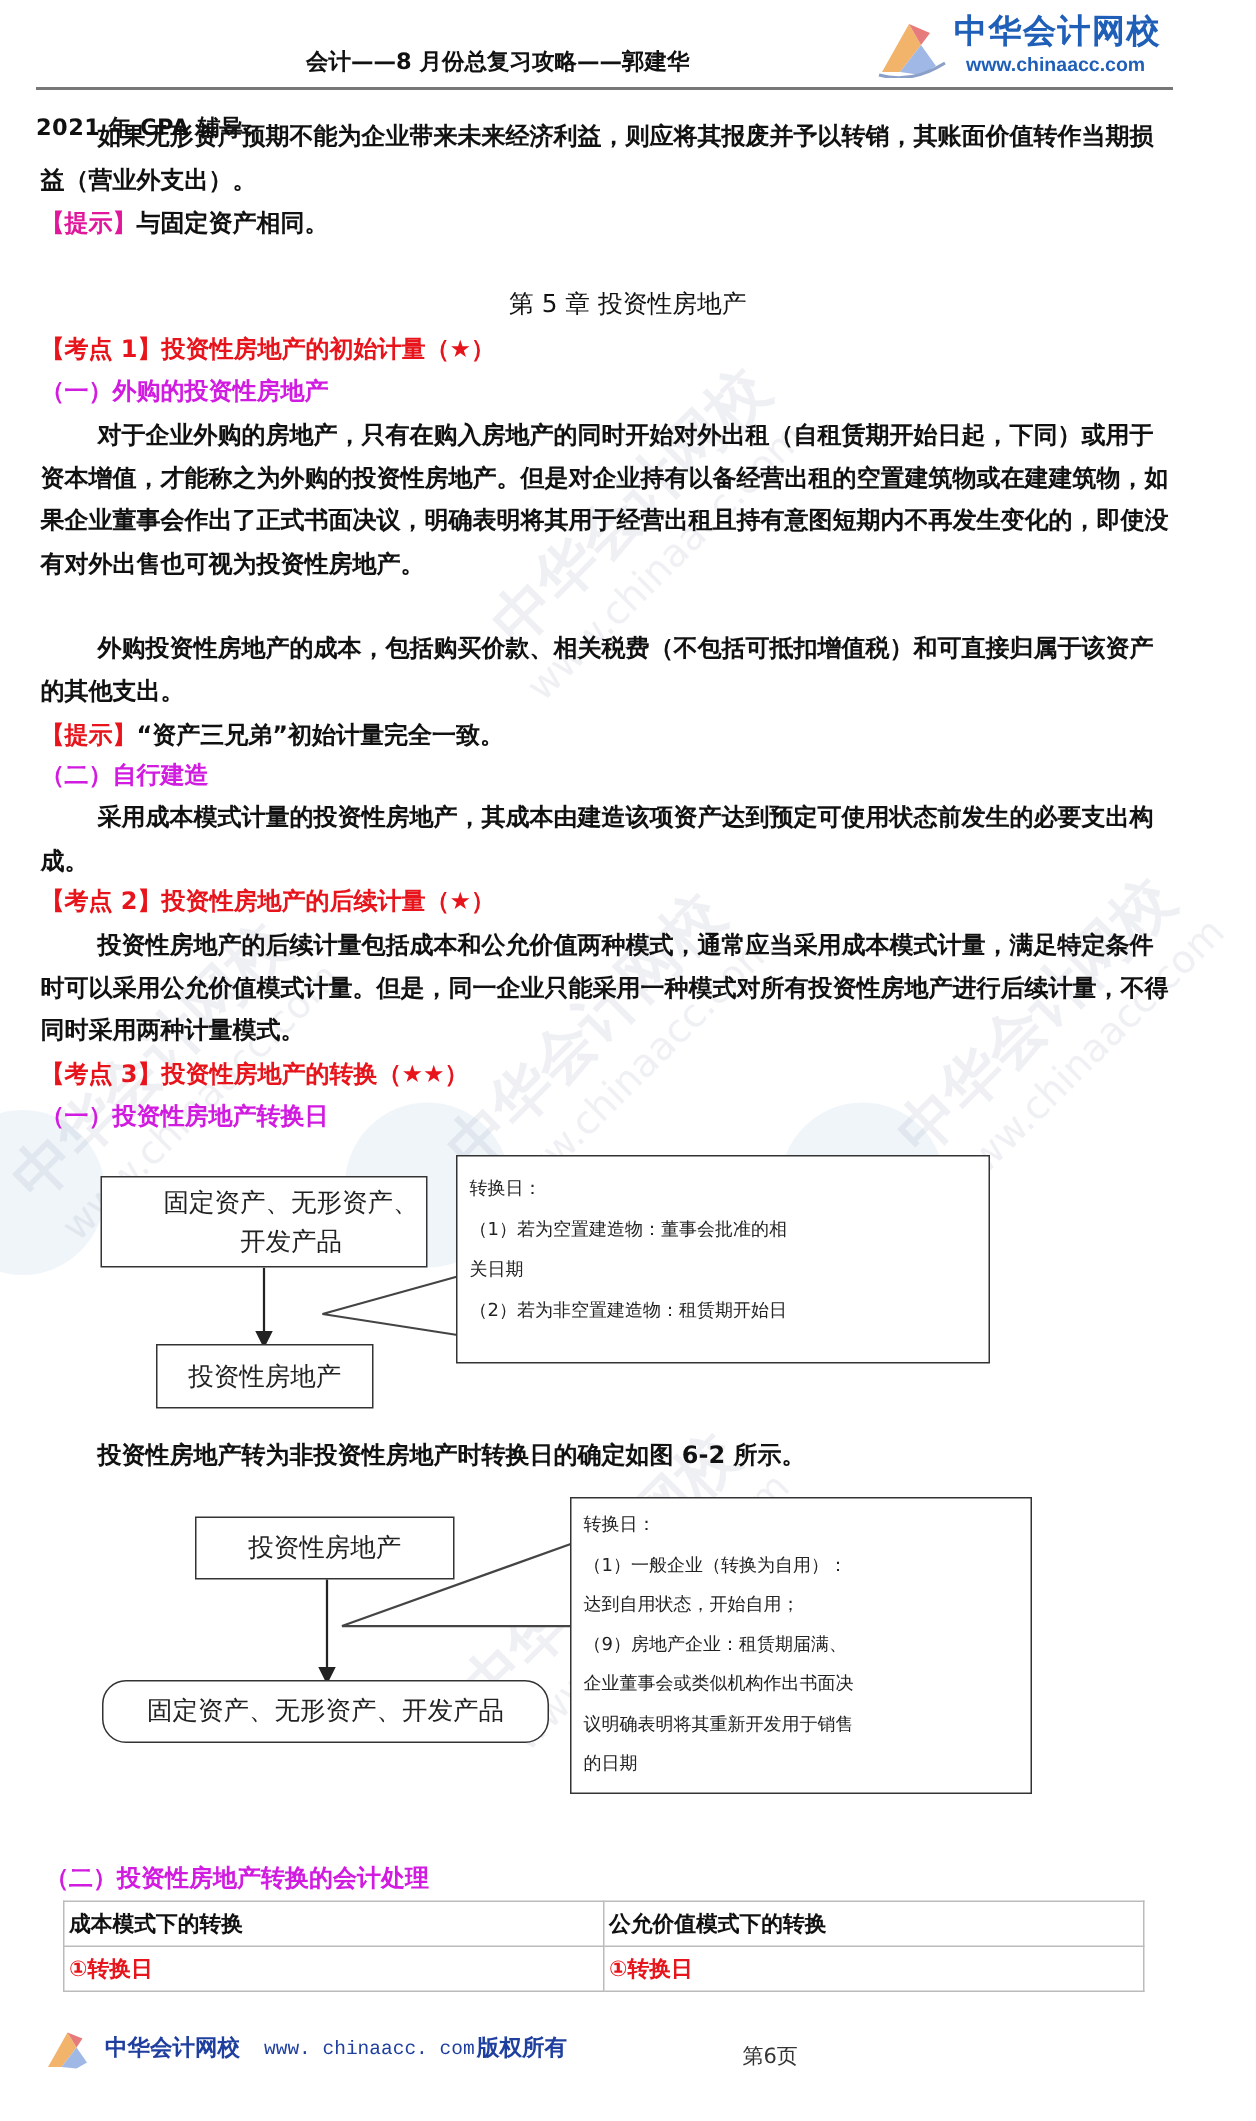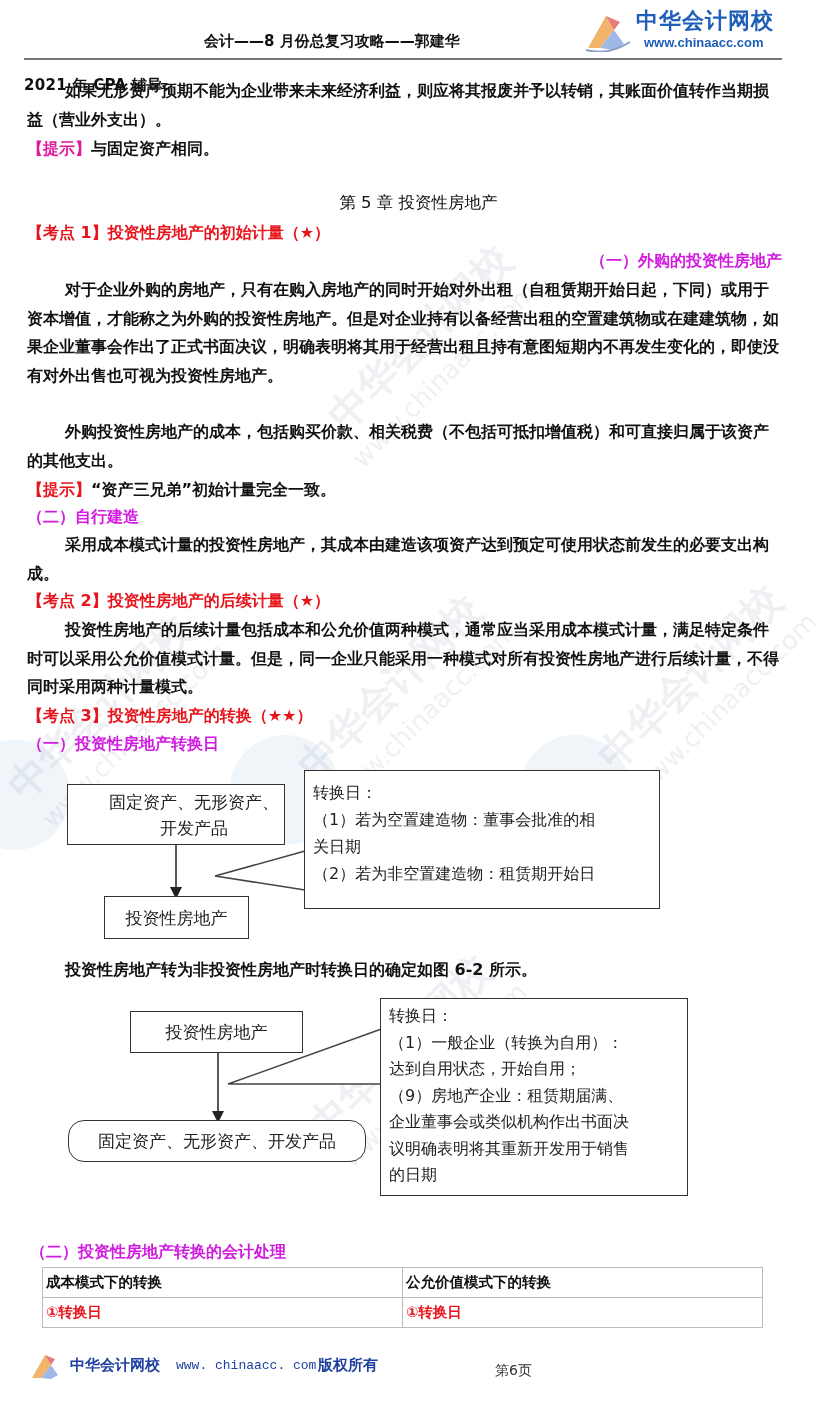--- a/index.html
+++ b/index.html
@@ -62,21 +62,21 @@
     font-size: 16.5px; font-weight: normal;
   }
 
   
   .box {
     position: absolute; border: 1.5px solid #333; background: #fff;
     font-family: "DejaVu Sans", sans-serif; font-size: 17px; color: #222;
     box-sizing: border-box;
   }
   .box-center { display: flex; align-items: center; justify-content: center; text-align: center; line-height: 26px; }
-  .callout { padding: 8px 8px; line-height: 27px; font-size: 16px; }
+  .callout { padding: 8px 8px; line-height: 27px; font-size: 12px; }
   .callout div { white-space: nowrap; }
   .svg-layer { position: absolute; left: 0; top: 0; width: 837px; height: 1414px; pointer-events: none; }
 
   
   .tbl {
     position: absolute; left: 42px; top: 1267px; width: 721px; border-collapse: collapse;
     font-size: 14.5px; font-weight: bold;
   }
   .tbl td {
     border: 1.5px solid #bbb; height: 29px; padding: 0 3px; vertical-align: middle;
@@ -130,21 +130,21 @@
   </div>
 
   <div class="p indent" style="top:77px;">如果无形资产预期不能为企业带来未来经济利益，则应将其报废并予以转销，其账面价值转作当期损益（营业外支出）。</div>
   <div class="p" style="top:135px;">
     <span class="tip-label">【提示】</span><span>与固定资产相同。</span>
   </div>
 
   <div class="heading-center">第 5 章  投资性房地产</div>
 
   <div class="p red" style="top:219px;">【考点 1】投资性房地产的初始计量（★）</div>
-  <div class="p magenta" style="top:247px;text-align:right;">（一）外购的投资性房地产</div>
+  <div class="p magenta" style="top:247px;">（一）外购的投资性房地产</div>
   <div class="p indent" style="top:276px;">对于企业外购的房地产，只有在购入房地产的同时开始对外出租（自租赁期开始日起，下同）或用于资本增值，才能称之为外购的投资性房地产。但是对企业持有以备经营出租的空置建筑物或在建建筑物，如果企业董事会作出了正式书面决议，明确表明将其用于经营出租且持有意图短期内不再发生变化的，即使没有对外出售也可视为投资性房地产。</div>
   <div class="p indent" style="top:418px;">外购投资性房地产的成本，包括购买价款、相关税费（不包括可抵扣增值税）和可直接归属于该资产的其他支出。</div>
   <div class="p" style="top:476px;">
     <span class="tip-label-red">【提示】</span><span>“资产三兄弟”初始计量完全一致。</span>
   </div>
   <div class="p magenta" style="top:503px;">（二）自行建造</div>
   <div class="p indent" style="top:531px;">采用成本模式计量的投资性房地产，其成本由建造该项资产达到预定可使用状态前发生的必要支出构成。</div>
 
   <div class="p red" style="top:587px;">【考点 2】投资性房地产的后续计量（★）</div>
   <div class="p indent" style="top:616px;">投资性房地产的后续计量包括成本和公允价值两种模式，通常应当采用成本模式计量，满足特定条件时可以采用公允价值模式计量。但是，同一企业只能采用一种模式对所有投资性房地产进行后续计量，不得同时采用两种计量模式。</div>

